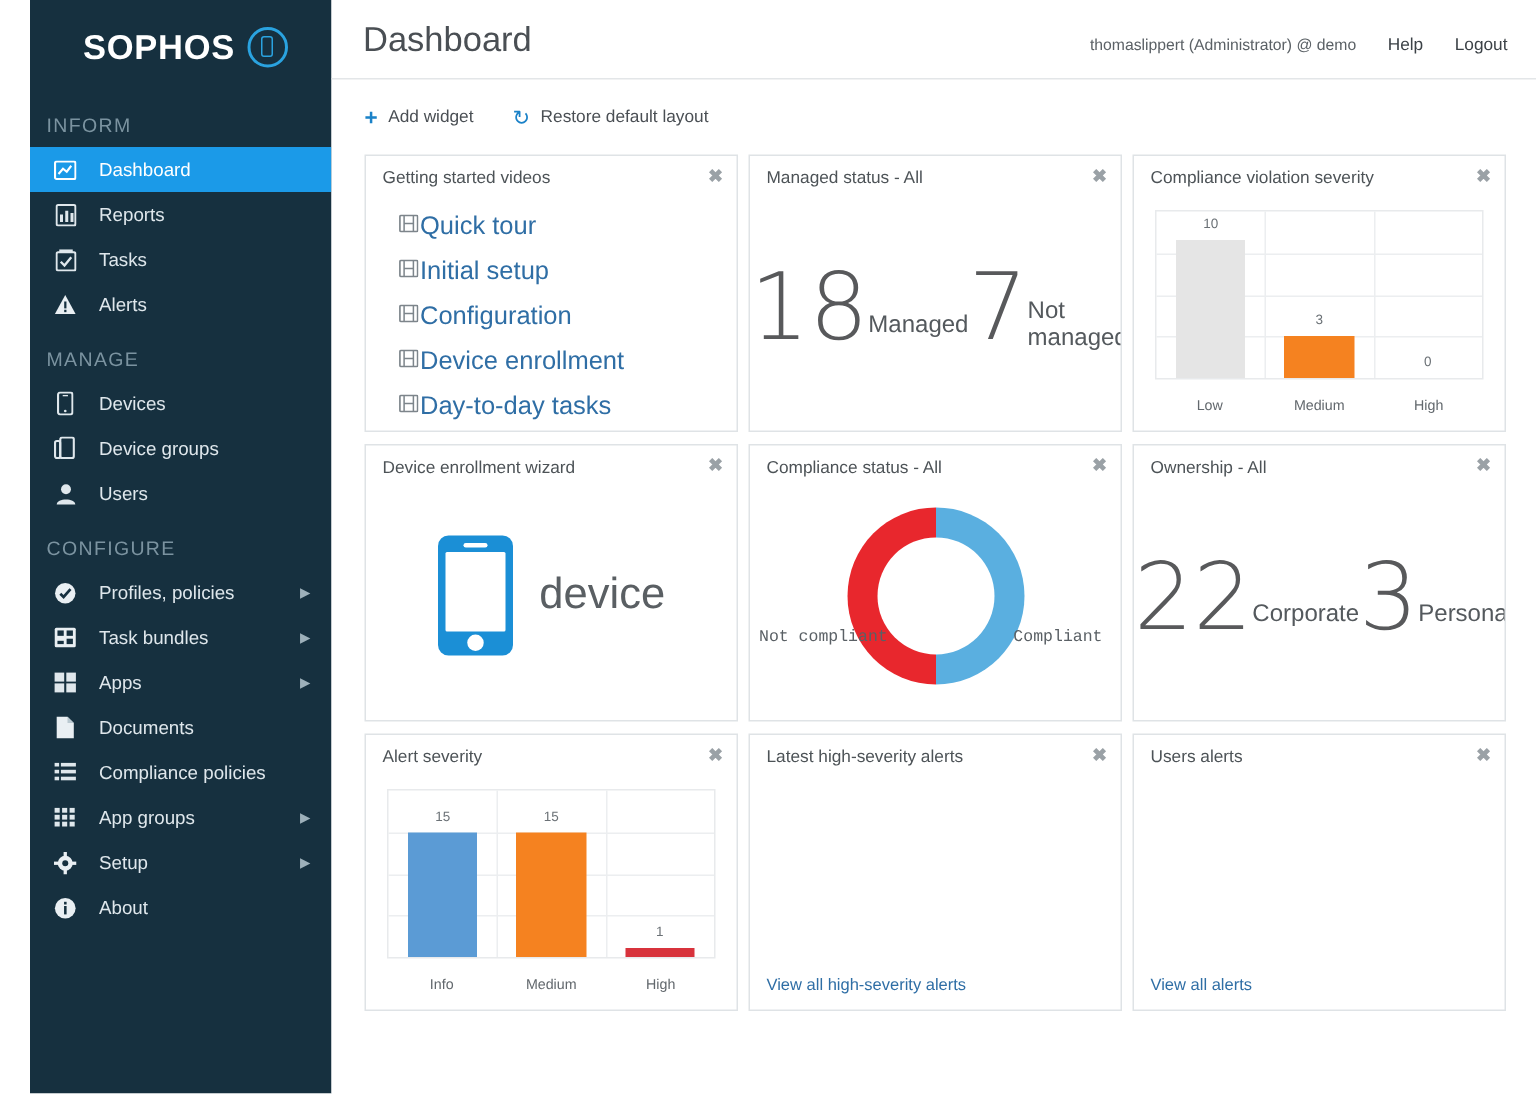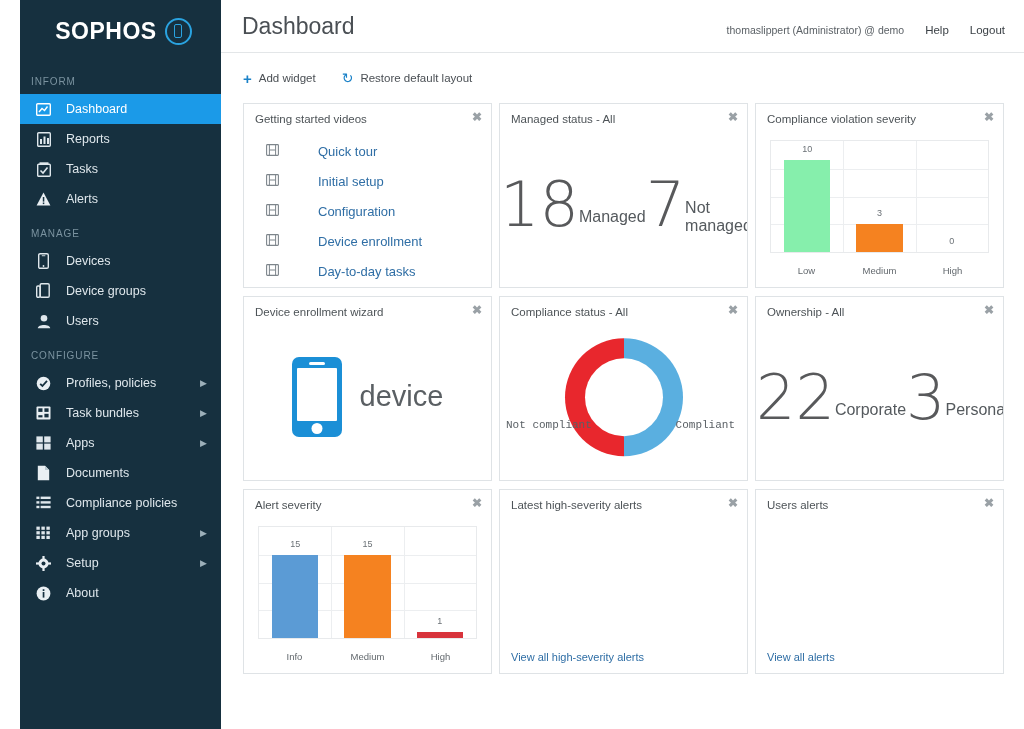--- a/index.html
+++ b/index.html
@@ -38,21 +38,21 @@
     display: flex; align-items: center; justify-content: center;
   }
   .logo-mark i {
     display: block;
     width: 8px; height: 14px;
     border: 1.5px solid #2aa3e0;
     border-radius: 2px;
   }
   .nav-section {
     color: #7b93a0;
-    font-size: 10px;
+    font-size: 13px;
     letter-spacing: 0.9px;
     padding: 14px 0 7px 11px;
     text-transform: uppercase;
   }
   .nav-item {
     height: 30px;
     display: flex; align-items: center;
     padding-left: 14px;
     color: #dfe7ec;
     font-size: 12.5px;
@@ -130,22 +130,21 @@
 
   
   .vid-list { padding: 6px 0 0 22px; }
   .vid-row {
     display: flex; align-items: center;
     height: 30px; gap: 0;
     cursor: pointer;
   }
   .vid-ico { width: 14px; flex: 0 0 14px; color: #777e83; }
   .vid-label {
-    font-size: 13px; color: #2f6ea5;
-    margin-left: 38px;
+    font-size: 17px; color: #2f6ea5;
   }
 
   
   .bignum-wrap {
     display: flex; height: 100%;
     padding-bottom: 8px;
   }
   .bignum-cell {
     flex: 1 1 50%;
     display: flex; flex-direction: row;
@@ -517,21 +516,21 @@
         <div class="w-close">✖</div>
         <div class="w-body">
           <div class="chart-area" id="chart-0">
               <div class="plot">
                 <div class="gridline" style="top: 25%;"></div>
                 <div class="gridline" style="top: 50%;"></div>
                 <div class="gridline" style="top: 75%;"></div>
                 <div class="vline" style="left: 33.3333%;"></div>
                 <div class="vline" style="left: 66.6667%;"></div>
                 <div class="bar-slot" style="left: 0%; width: 33.3333%;">
-                  <div class="bar" style="height: 83.3333%; background: #86efac;">
+                  <div class="bar" style="height: 83.3333%; background: #e5e5e5;">
                     <div class="bar-val">10</div>
                   </div>
                 </div>
                 <div class="bar-slot" style="left: 33.3333%; width: 33.3333%;">
                   <div class="bar" style="height: 25%; background: rgb(245, 130, 32);">
                     <div class="bar-val">3</div>
                   </div>
                 </div>
                 <div class="bar-slot" style="left: 66.6667%; width: 33.3333%;">
                   <div class="bar" style="height: 0%; background: rgb(216, 51, 60);">

